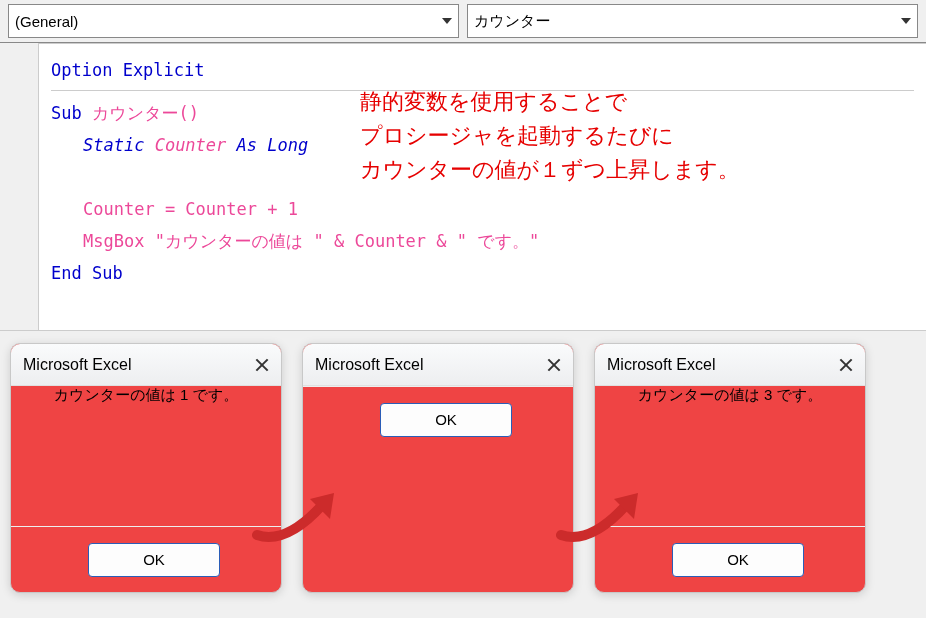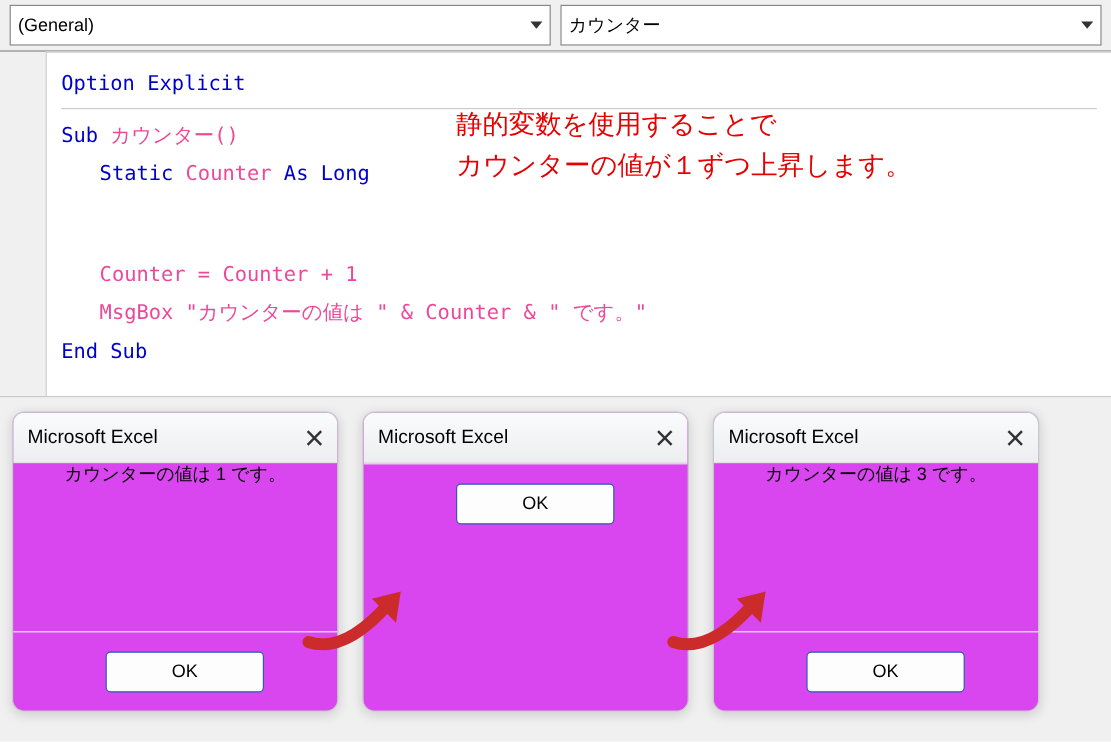--- a/index.html
+++ b/index.html
@@ -55,45 +55,45 @@
       font-size: 17px;
       line-height: 32px;
     }
     .kw { color: #0000cc; }
     .plain { color: #ec4899; }
     .hr-line { border: none; border-top: 1px solid #ccc; margin: 4px 0 6px 0; }
     
     
     .annotation {
       position: absolute;
-      left: 380px;
+      left: 360px;
       top: 44px;
       color: #e60000;
       font-size: 22px;
       line-height: 34px;
-      font-family: Liberation Serif, serif;
+      font-family: Liberation Mono, monospace;
     }
     
     
     .dialogs {
       position: absolute;
       top: 330px;
       left: 0;
       width: 100%;
       height: 288px;
       display: flex;
       gap: 20px;
       padding: 12px 10px;
       background: #f0f0f0;
       border-top: 1px solid #ccc;
     }
     .dialog {
       width: 272px;
       height: 250px;
-      background: #d946ef;
+      background: #ef4444;
       border: 1px solid #c8c8c8;
       border-radius: 10px;
       box-shadow: 0 2px 10px rgba(0,0,0,0.15);
       display: flex;
       flex-direction: column;
       overflow: hidden;
     }
     .dialog-title {
       height: 42px;
       display: flex;
@@ -175,31 +175,32 @@
 </div>
 
 <div style="position:relative;">
 <div class="code-outer">
   <div class="code-inner">
     <div><span class="kw">Option Explicit</span></div>
     <hr class="hr-line">
     <div>
       <span class="kw">Sub</span><span class="plain"> カウンター()</span>
     </div>
-    <div style="padding-left:32px;">
+    <div style="padding-left:32px;font-style:italic;">
       <span class="kw">Static</span><span class="plain"> Counter </span><span class="kw">As Long</span>
     </div>
     <div>&nbsp;</div>
-    <div style="padding-left:32px;margin-top:20px;"><span class="plain">Counter = Counter + 1</span></div>
+    <div style="padding-left:32px;"><span class="plain">Counter = Counter + 1</span></div>
     <div style="padding-left:32px;"><span class="plain">MsgBox "カウンターの値は " &amp; Counter &amp; " です。"</span></div>
     <div><span class="kw">End Sub</span></div>
   </div>
 </div>
 <div class="annotation">
   <div>静的変数を使用することで</div>
+  <div>プロシージャを起動するたびに</div>
   <div>カウンターの値が１ずつ上昇します。</div>
 </div>
 </div>
 
 <div class="dialogs">
   <div class="dialog">
     <div class="dialog-title">
       <span>Microsoft Excel</span>
       <span class="close"></span>
     </div>

